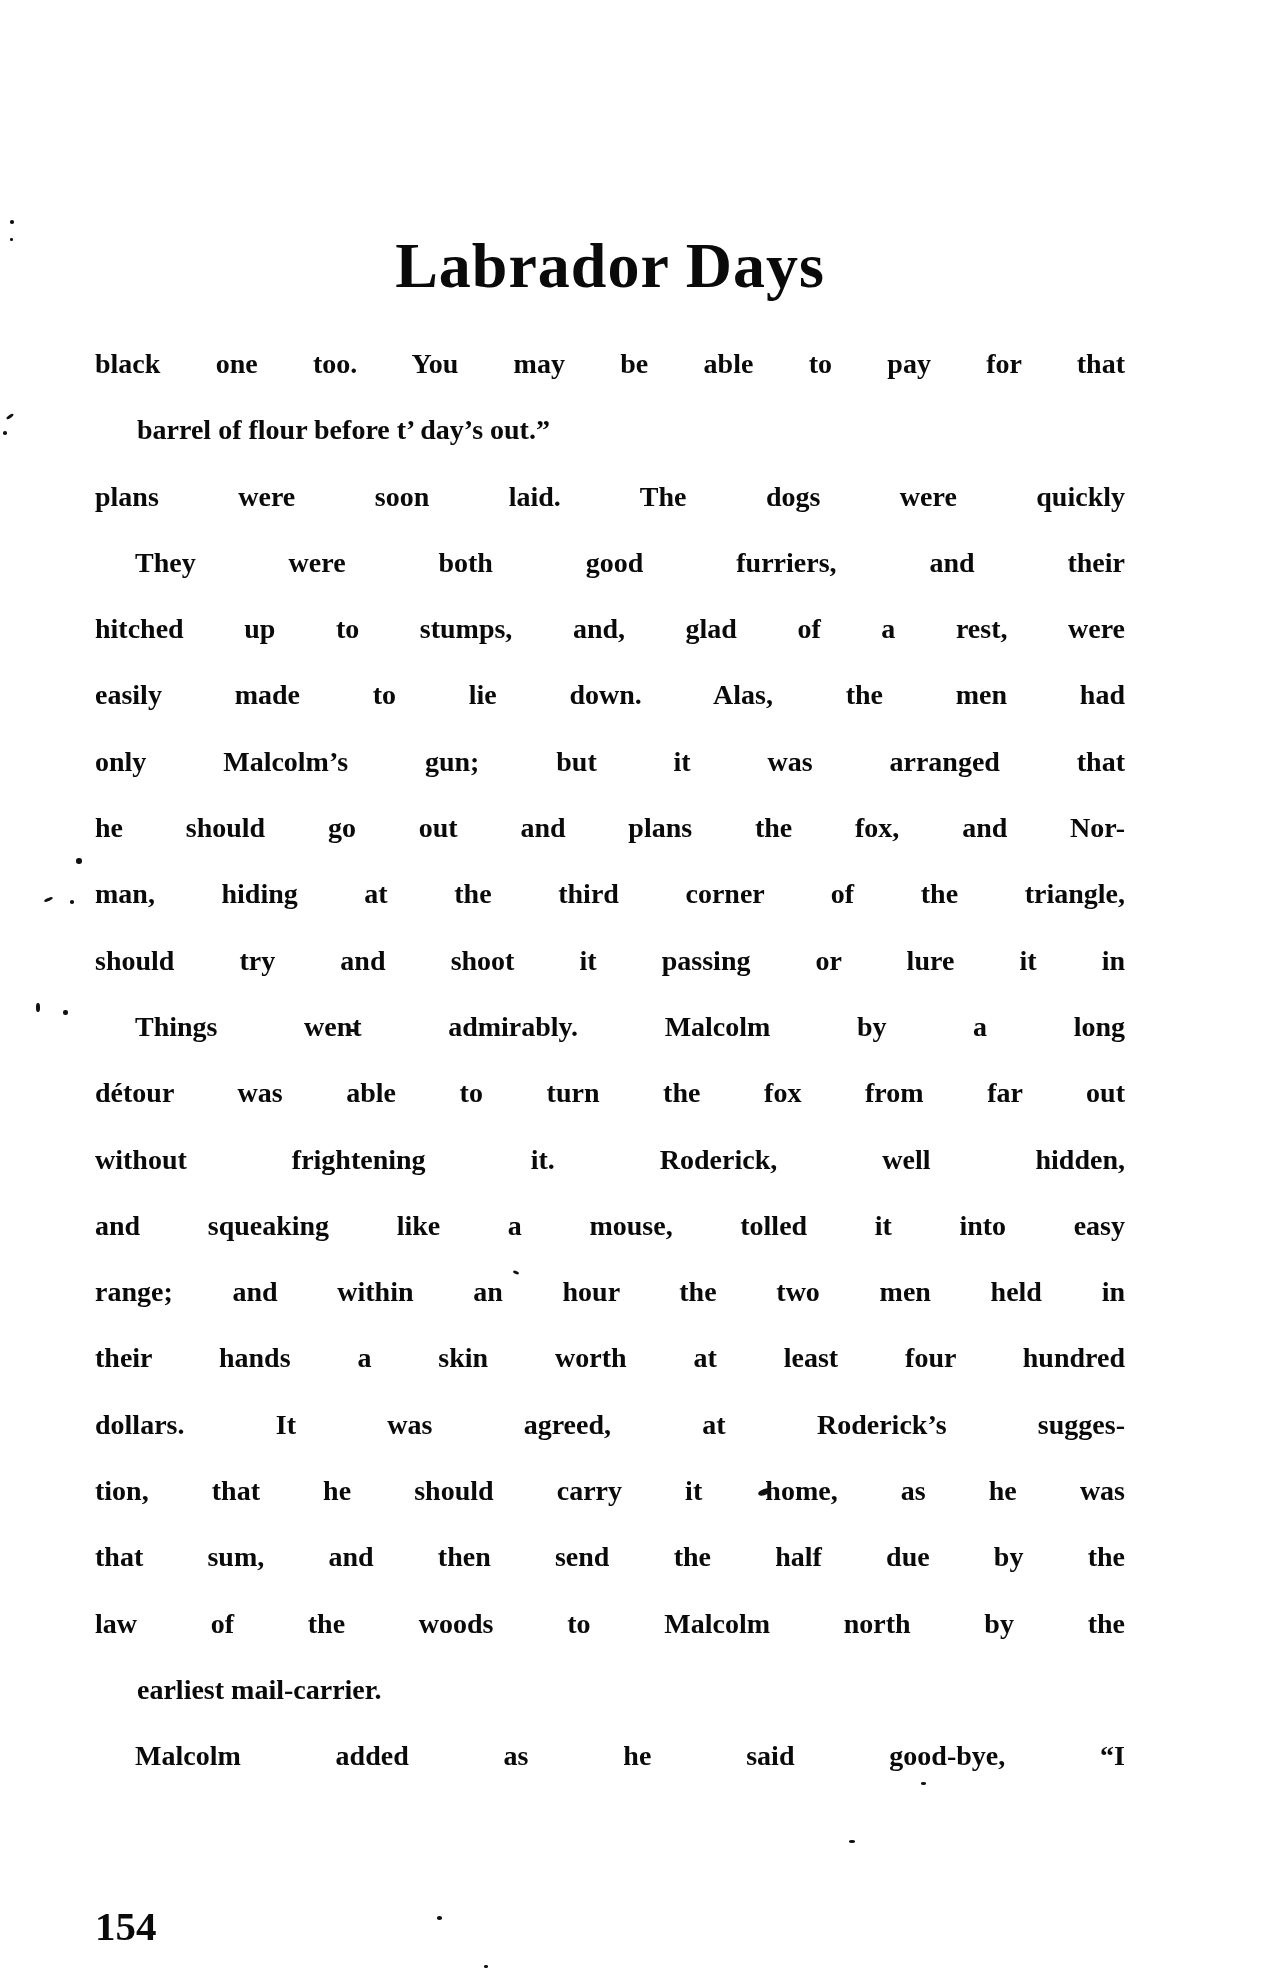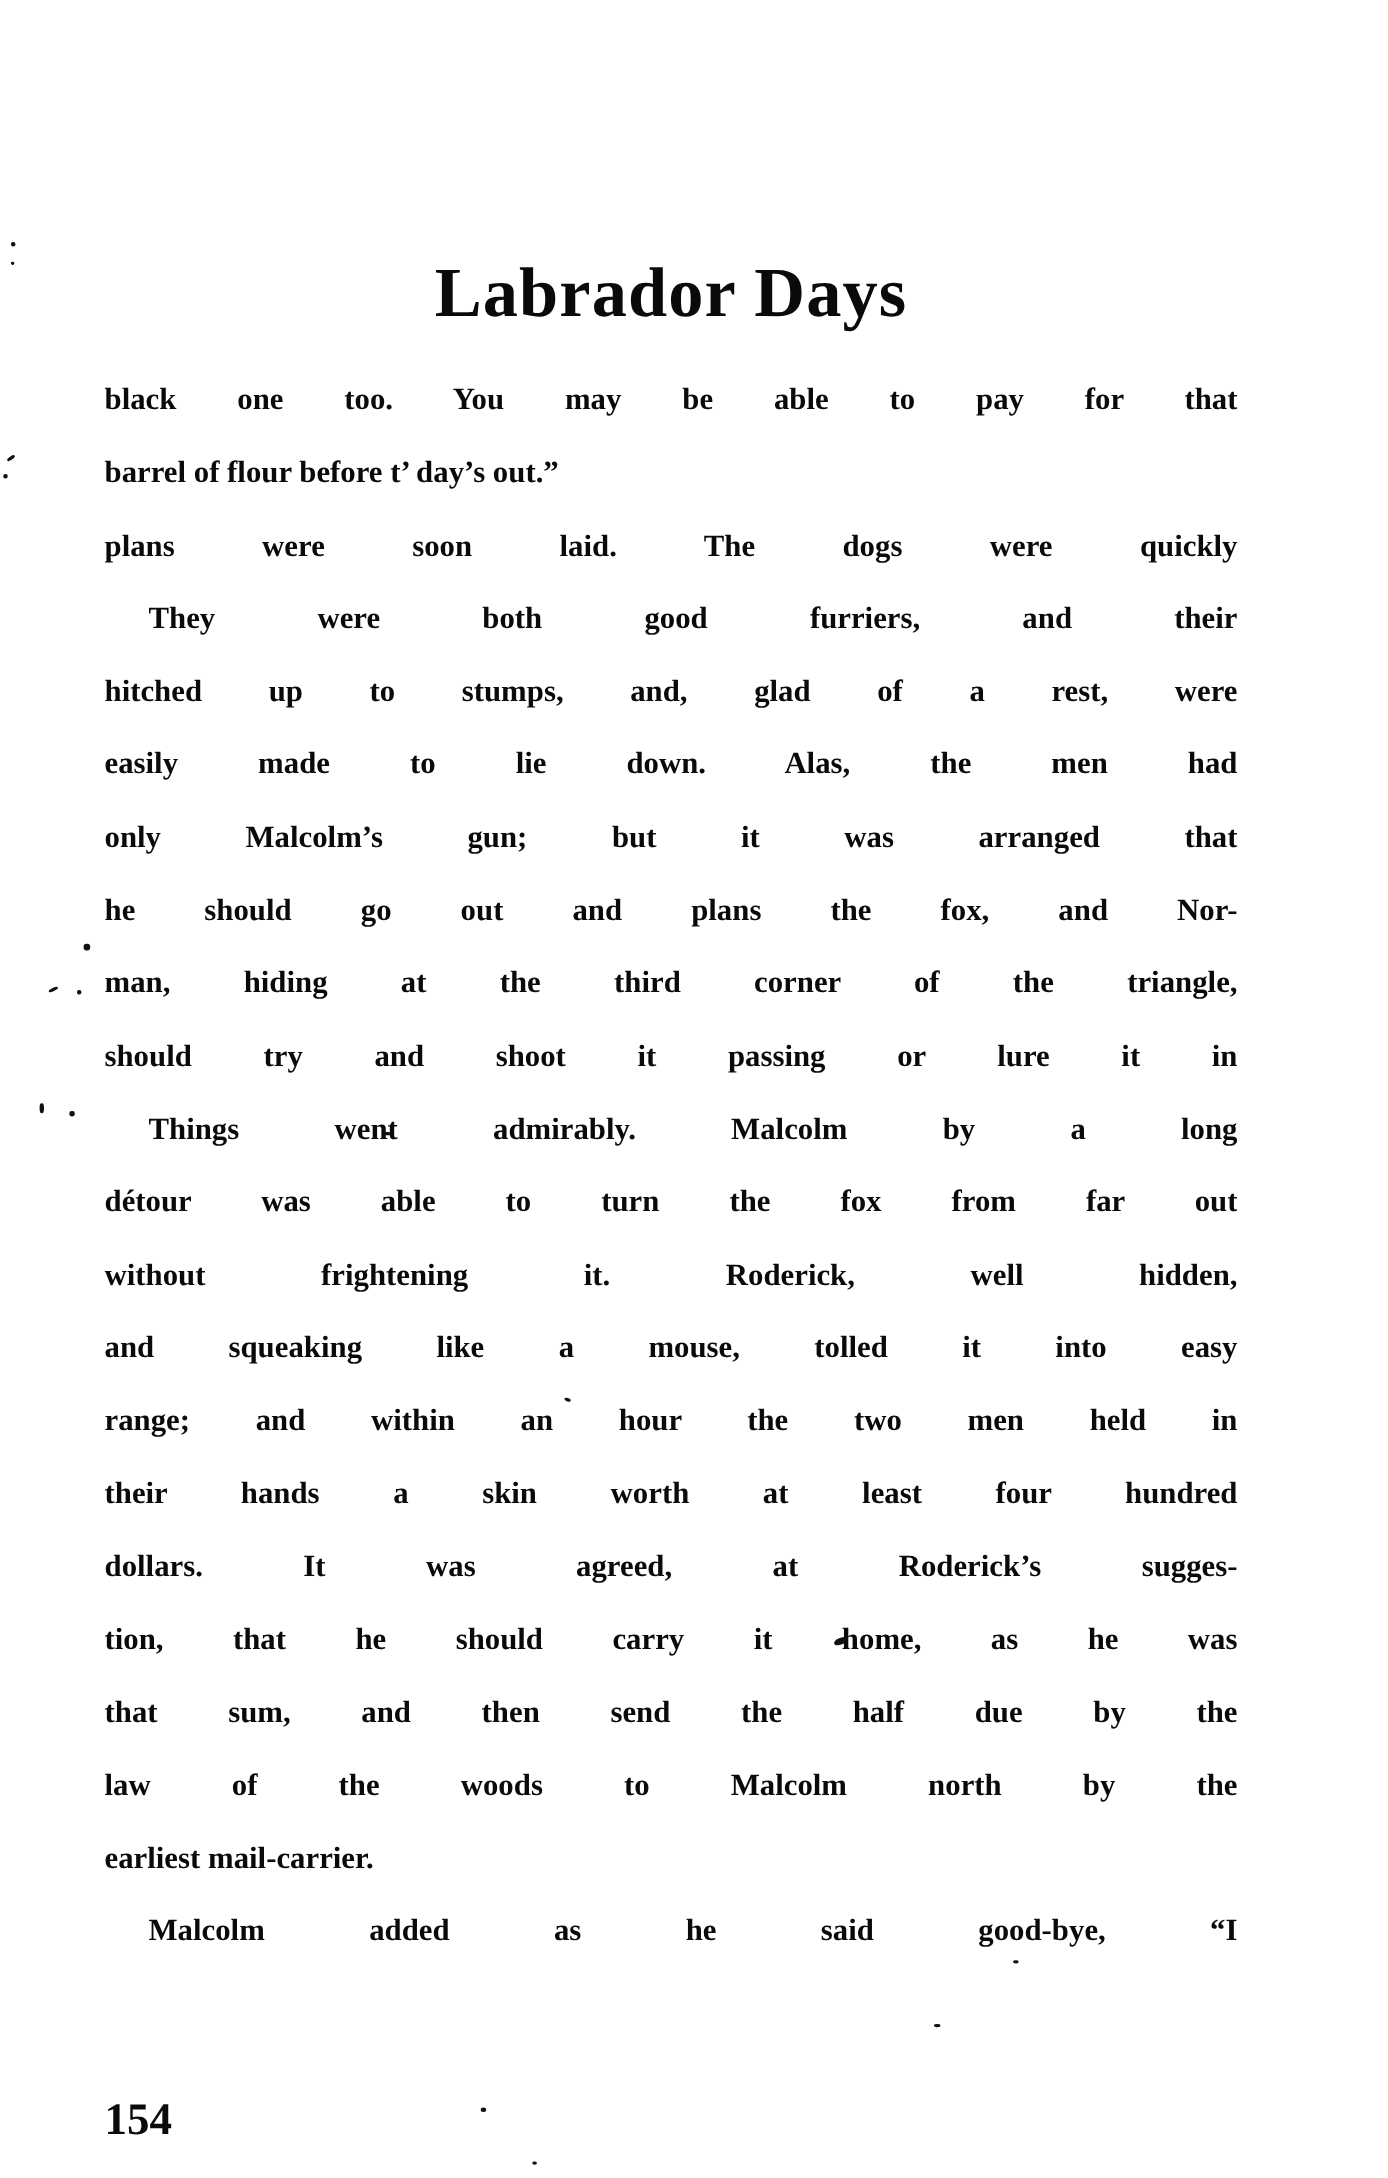--- a/index.html
+++ b/index.html
@@ -37,20 +37,21 @@
     height: 66.3px;
     line-height: 66.3px;
     overflow: hidden;
     text-align: justify;
     text-align-last: justify;
     white-space: nowrap;
   }
   .line.last {
     text-align: right;
     text-align-last: left;
+    margin-left: 42px;
   }
   .line.indent { text-indent: 40px; }
   .pagenum {
     position: absolute;
     left: 95px;
     width: 1030px;
     top: 1896px;
     text-align: left;
     font-size: 41px;
     font-weight: bold;

